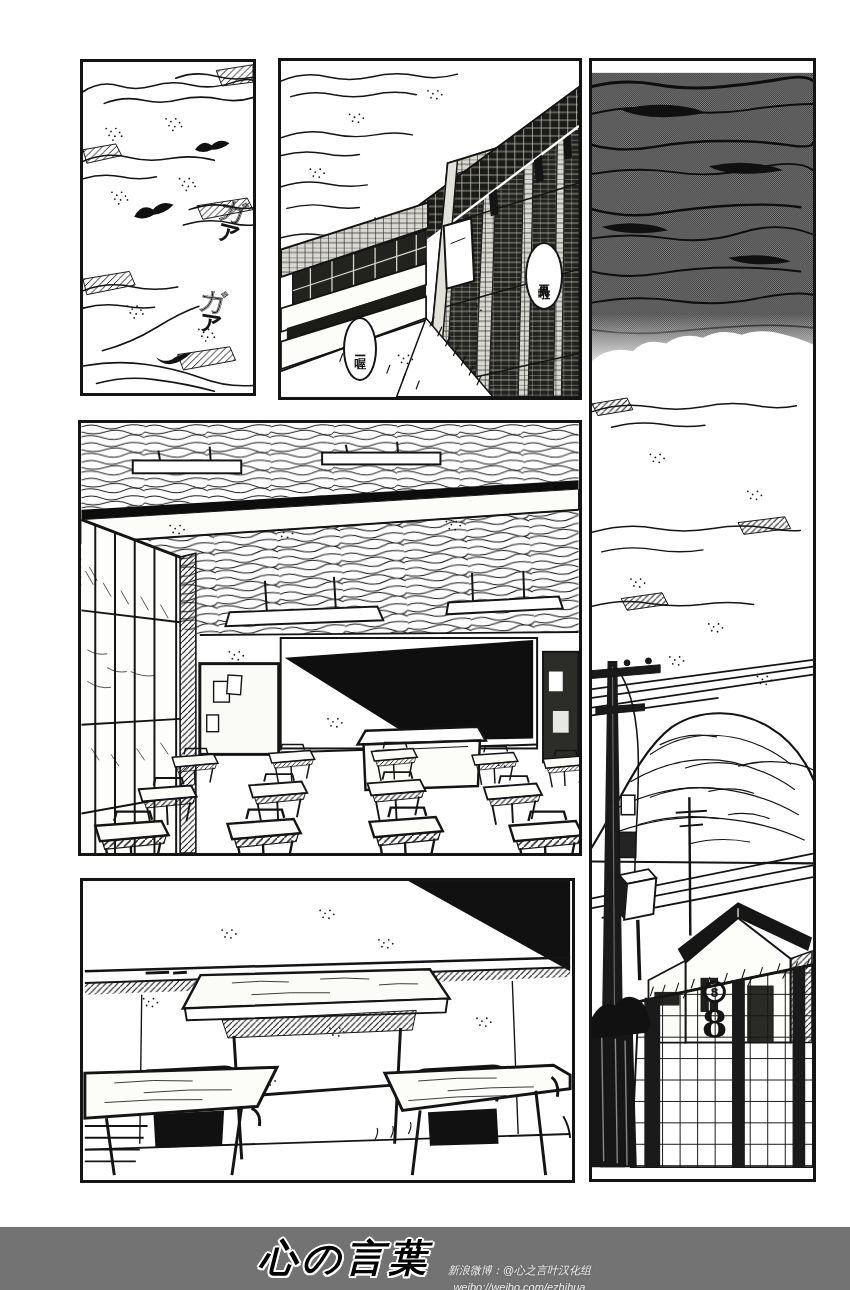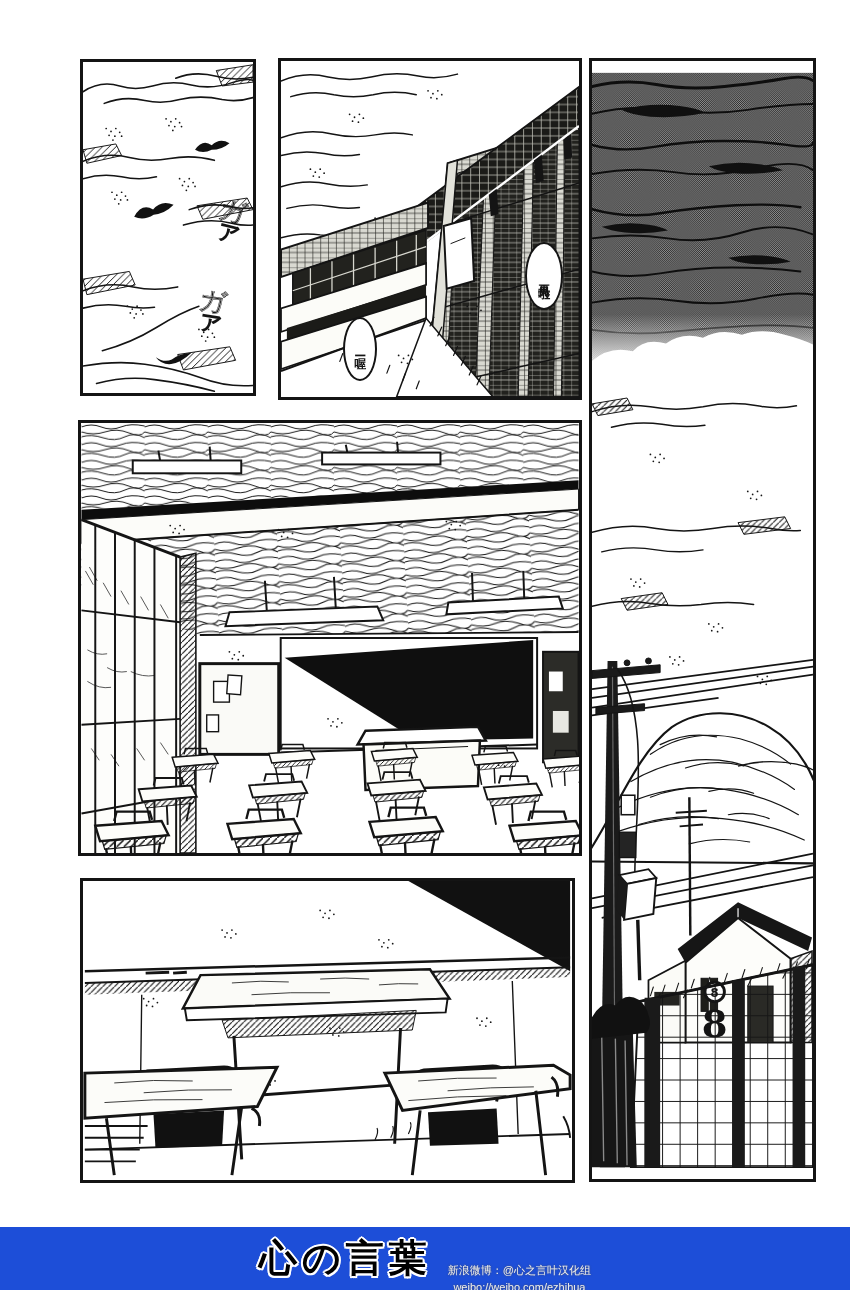--- a/index.html
+++ b/index.html
@@ -19,22 +19,22 @@
   .sfx1{left:132px;top:116px;font-size:27px;transform:rotate(14deg);}
   .sfx2{left:112px;top:206px;font-size:27px;transform:rotate(9deg);}
 
   .bubble{position:absolute;background:#ffffff;border:2.5px solid #141414;border-radius:50%;
           display:flex;align-items:center;justify-content:center;box-sizing:border-box;}
   .btext{writing-mode:vertical-rl;text-orientation:upright;font-size:12px;font-weight:bold;
          line-height:1.05;letter-spacing:1px;}
   .bub1{left:244px;top:181px;width:38px;height:68px;}
   .bub2{left:62px;top:256px;width:34px;height:64px;}
 
-  .footer{position:absolute;left:0;top:1227px;width:850px;height:63px;background:#1d4ed8;
-          display:flex;align-items:center;justify-content:center;gap:16px;}
+  .footer{position:absolute;left:0;top:1227px;width:850px;height:63px;background:#737373;
+          display:flex;align-items:center;justify-content:center;gap:16px;font-style:italic;}
   .logo{font-family:"DejaVu Serif","Liberation Serif",serif;font-weight:bold;font-size:38px;
         letter-spacing:5px;color:#000;
         text-shadow:-2px 0 0 #fff,2px 0 0 #fff,0 -2px 0 #fff,0 2px 0 #fff,
                     -1.5px -1.5px 0 #fff,1.5px 1.5px 0 #fff,-1.5px 1.5px 0 #fff,1.5px -1.5px 0 #fff;}
   .credits{font-family:"Liberation Sans",sans-serif;font-size:11px;color:#efefef;
            line-height:1.5;text-align:center;text-shadow:0 0 2px #555;margin-top:40px;}
 </style>
 </head>
 <body>
 

